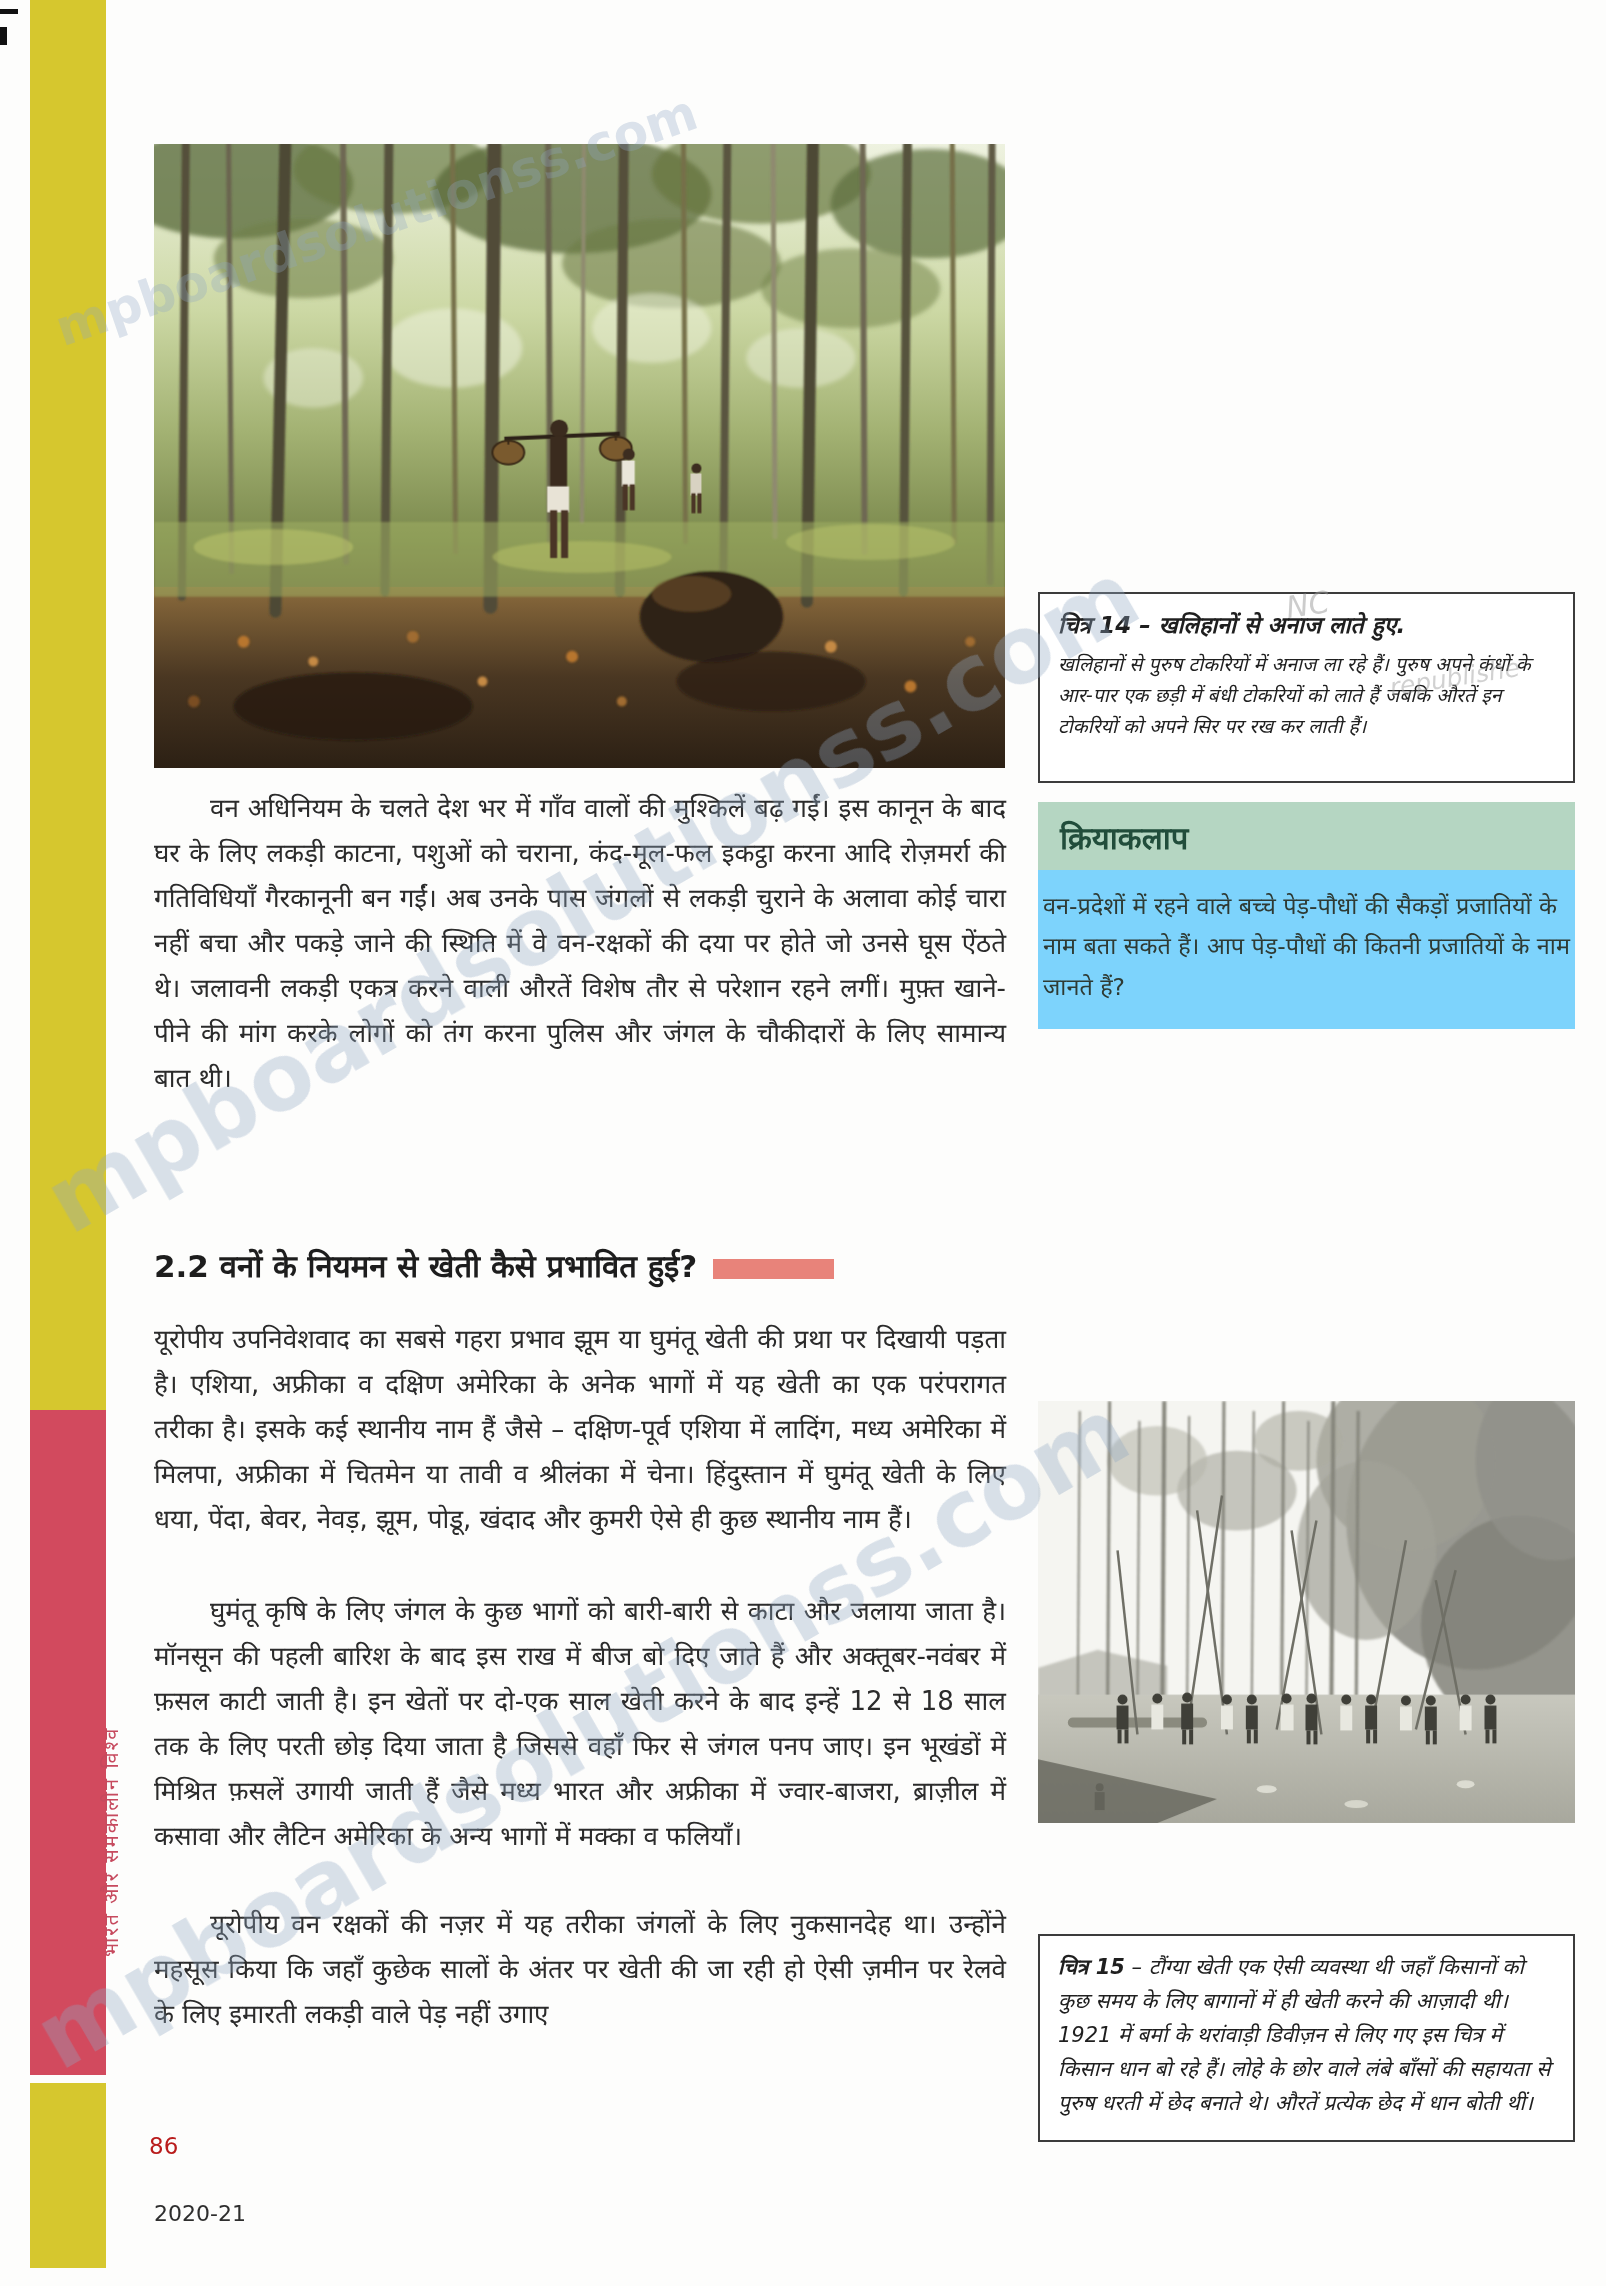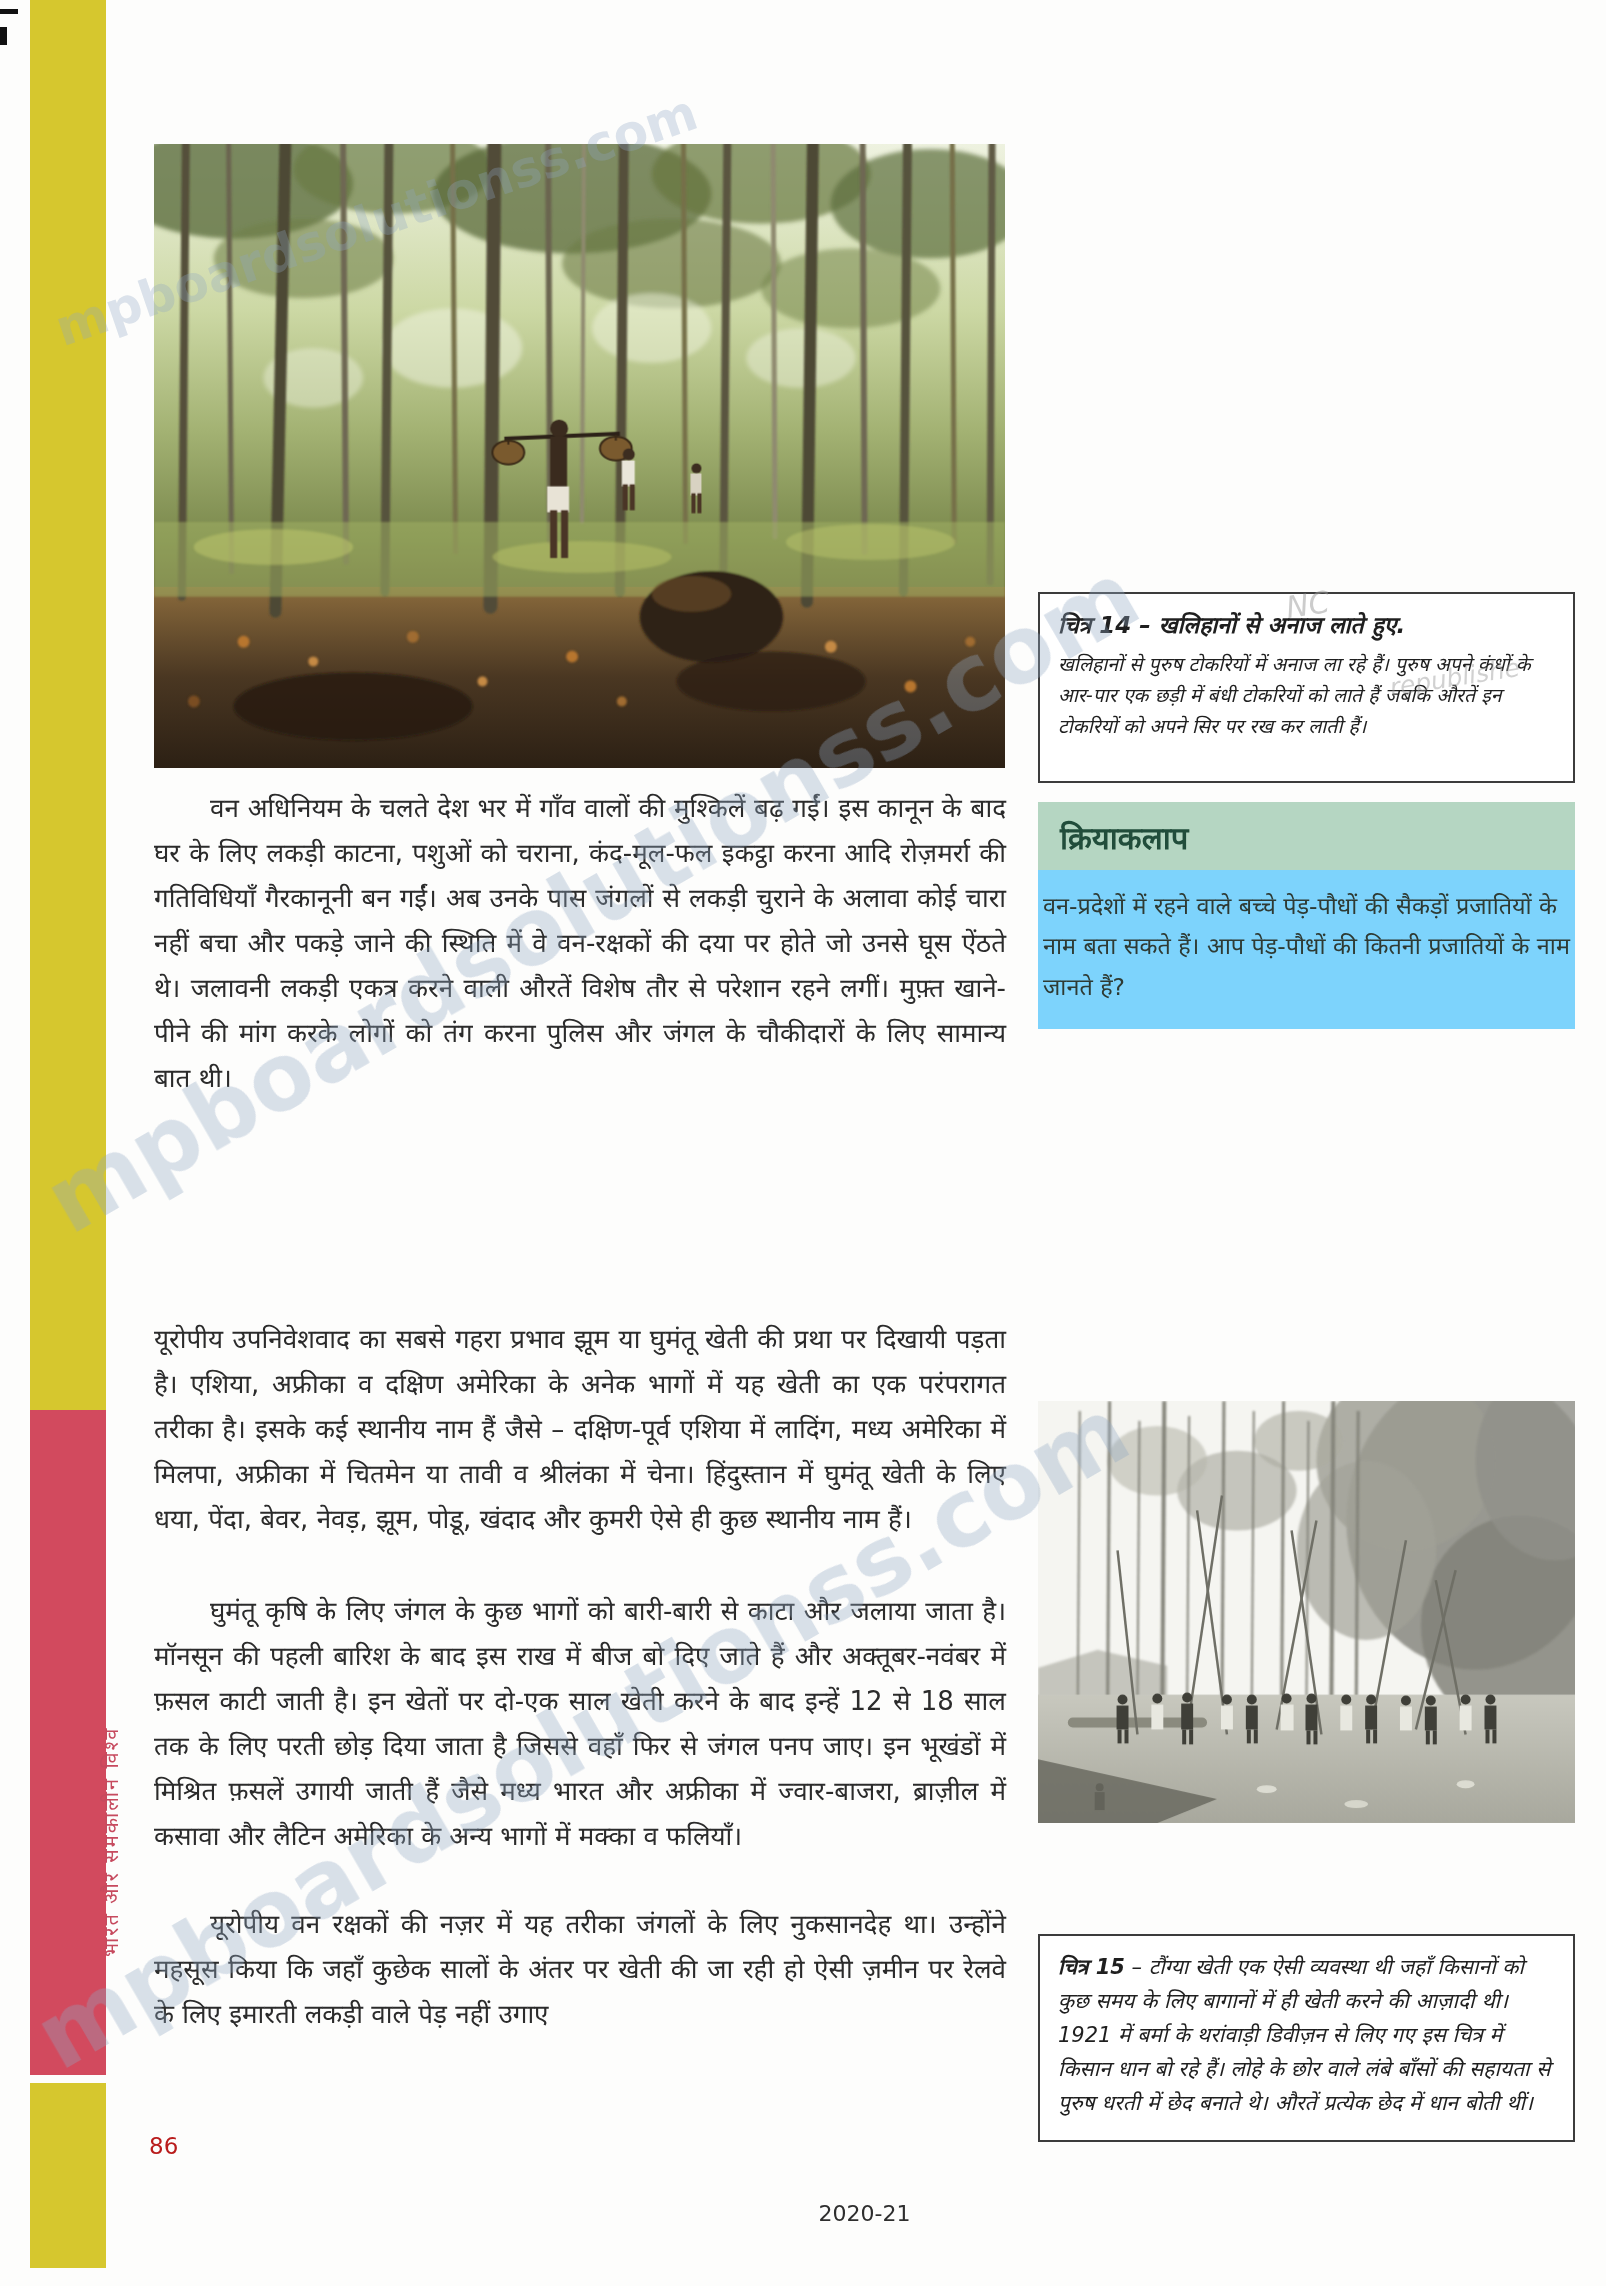--- a/index.html
+++ b/index.html
@@ -45,21 +45,21 @@
   .wm{position:absolute;color:#8fa6c2;font-weight:bold;white-space:nowrap;pointer-events:none;
       z-index:6;transform-origin:left top}
   .wmA{left:48px;top:303px;font-size:50px;transform:rotate(-19deg);opacity:.30}
   .wmB{left:28px;top:1162px;font-size:92px;transform:rotate(-30deg);opacity:.34}
   .wmC{left:18px;top:1998px;font-size:92px;transform:rotate(-30deg);opacity:.34}
   .frag{position:absolute;color:#9a9a9a;font-style:italic;pointer-events:none;z-index:6}
   .fragNC{left:1286px;top:587px;font-size:30px;transform:rotate(-8deg);opacity:.5}
   .fragRep{left:1389px;top:663px;font-size:25px;transform:rotate(-9deg);opacity:.45}
   
   .pageno{position:absolute;left:149px;top:2133px;font-size:23px;color:#b91c1c}
-  .footer{position:absolute;left:154px;top:2201px;width:1421px;text-align:center;font-size:22px;color:#2e2e2e}
+  .footer{position:absolute;left:154px;top:2201px;width:1421px;text-align:left;font-size:22px;color:#2e2e2e}
 </style>
 </head>
 <body>
 
 <div class="page">
 
   <div class="mark-h"></div>
   <div class="mark-v"></div>
 
   <div class="band band-y1"></div>
@@ -174,20 +174,23 @@
     <div class="b">खलिहानों से पुरुष टोकरियों में अनाज ला रहे हैं। पुरुष अपने कंधों के आर-पार एक छड़ी में बंधी टोकरियों को लाते हैं जबकि औरतें इन टोकरियों को अपने सिर पर रख कर लाती हैं।</div>
   </div>
 
   <div class="activity">
     <div class="act-h">क्रियाकलाप</div>
     <div class="act-b">वन-प्रदेशों में रहने वाले बच्चे पेड़-पौधों की सैकड़ों प्रजातियों के नाम बता सकते हैं। आप पेड़-पौधों की कितनी प्रजातियों के नाम जानते हैं?</div>
   </div>
 
   <div class="col p1 indent">वन अधिनियम के चलते देश भर में गाँव वालों की मुश्किलें बढ़ गईं। इस कानून के बाद घर के लिए लकड़ी काटना, पशुओं को चराना, कंद-मूल-फल इकट्ठा करना आदि रोज़मर्रा की गतिविधियाँ गैरकानूनी बन गईं। अब उनके पास जंगलों से लकड़ी चुराने के अलावा कोई चारा नहीं बचा और पकड़े जाने की स्थिति में वे वन-रक्षकों की दया पर होते जो उनसे घूस ऐंठते थे। जलावनी लकड़ी एकत्र करने वाली औरतें विशेष तौर से परेशान रहने लगीं। मुफ़्त खाने-पीने की मांग करके लोगों को तंग करना पुलिस और जंगल के चौकीदारों के लिए सामान्य बात थी।</div>
 
+  <div class="heading">
+    <span>2.2 वनों के नियमन से खेती कैसे प्रभावित हुई?</span><span class="hbar"></span>
+  </div>
 
   <div class="col p2">यूरोपीय उपनिवेशवाद का सबसे गहरा प्रभाव झूम या घुमंतू खेती की प्रथा पर दिखायी पड़ता है। एशिया, अफ्रीका व दक्षिण अमेरिका के अनेक भागों में यह खेती का एक परंपरागत तरीका है। इसके कई स्थानीय नाम हैं जैसे – दक्षिण-पूर्व एशिया में लादिंग, मध्य अमेरिका में मिलपा, अफ्रीका में चितमेन या तावी व श्रीलंका में चेना। हिंदुस्तान में घुमंतू खेती के लिए धया, पेंदा, बेवर, नेवड़, झूम, पोडू, खंदाद और कुमरी ऐसे ही कुछ स्थानीय नाम हैं।</div>
   <div class="col p3 indent">घुमंतू कृषि के लिए जंगल के कुछ भागों को बारी-बारी से काटा और जलाया जाता है। मॉनसून की पहली बारिश के बाद इस राख में बीज बो दिए जाते हैं और अक्तूबर-नवंबर में फ़सल काटी जाती है। इन खेतों पर दो-एक साल खेती करने के बाद इन्हें 12 से 18 साल तक के लिए परती छोड़ दिया जाता है जिससे वहाँ फिर से जंगल पनप जाए। इन भूखंडों में मिश्रित फ़सलें उगायी जाती हैं जैसे मध्य भारत और अफ्रीका में ज्वार-बाजरा, ब्राज़ील में कसावा और लैटिन अमेरिका के अन्य भागों में मक्का व फलियाँ।</div>
   <div class="col p4 indent">यूरोपीय वन रक्षकों की नज़र में यह तरीका जंगलों के लिए नुकसानदेह था। उन्होंने महसूस किया कि जहाँ कुछेक सालों के अंतर पर खेती की जा रही हो ऐसी ज़मीन पर रेलवे के लिए इमारती लकड़ी वाले पेड़ नहीं उगाए</div>
 
   <div class="photo2">
     <svg viewBox="0 0 540 424" preserveAspectRatio="none">
       <defs>
         <linearGradient id="gnd2" x1="0" y1="0" x2="0" y2="1">
           <stop offset="0" stop-color="#c8c8be"></stop>

